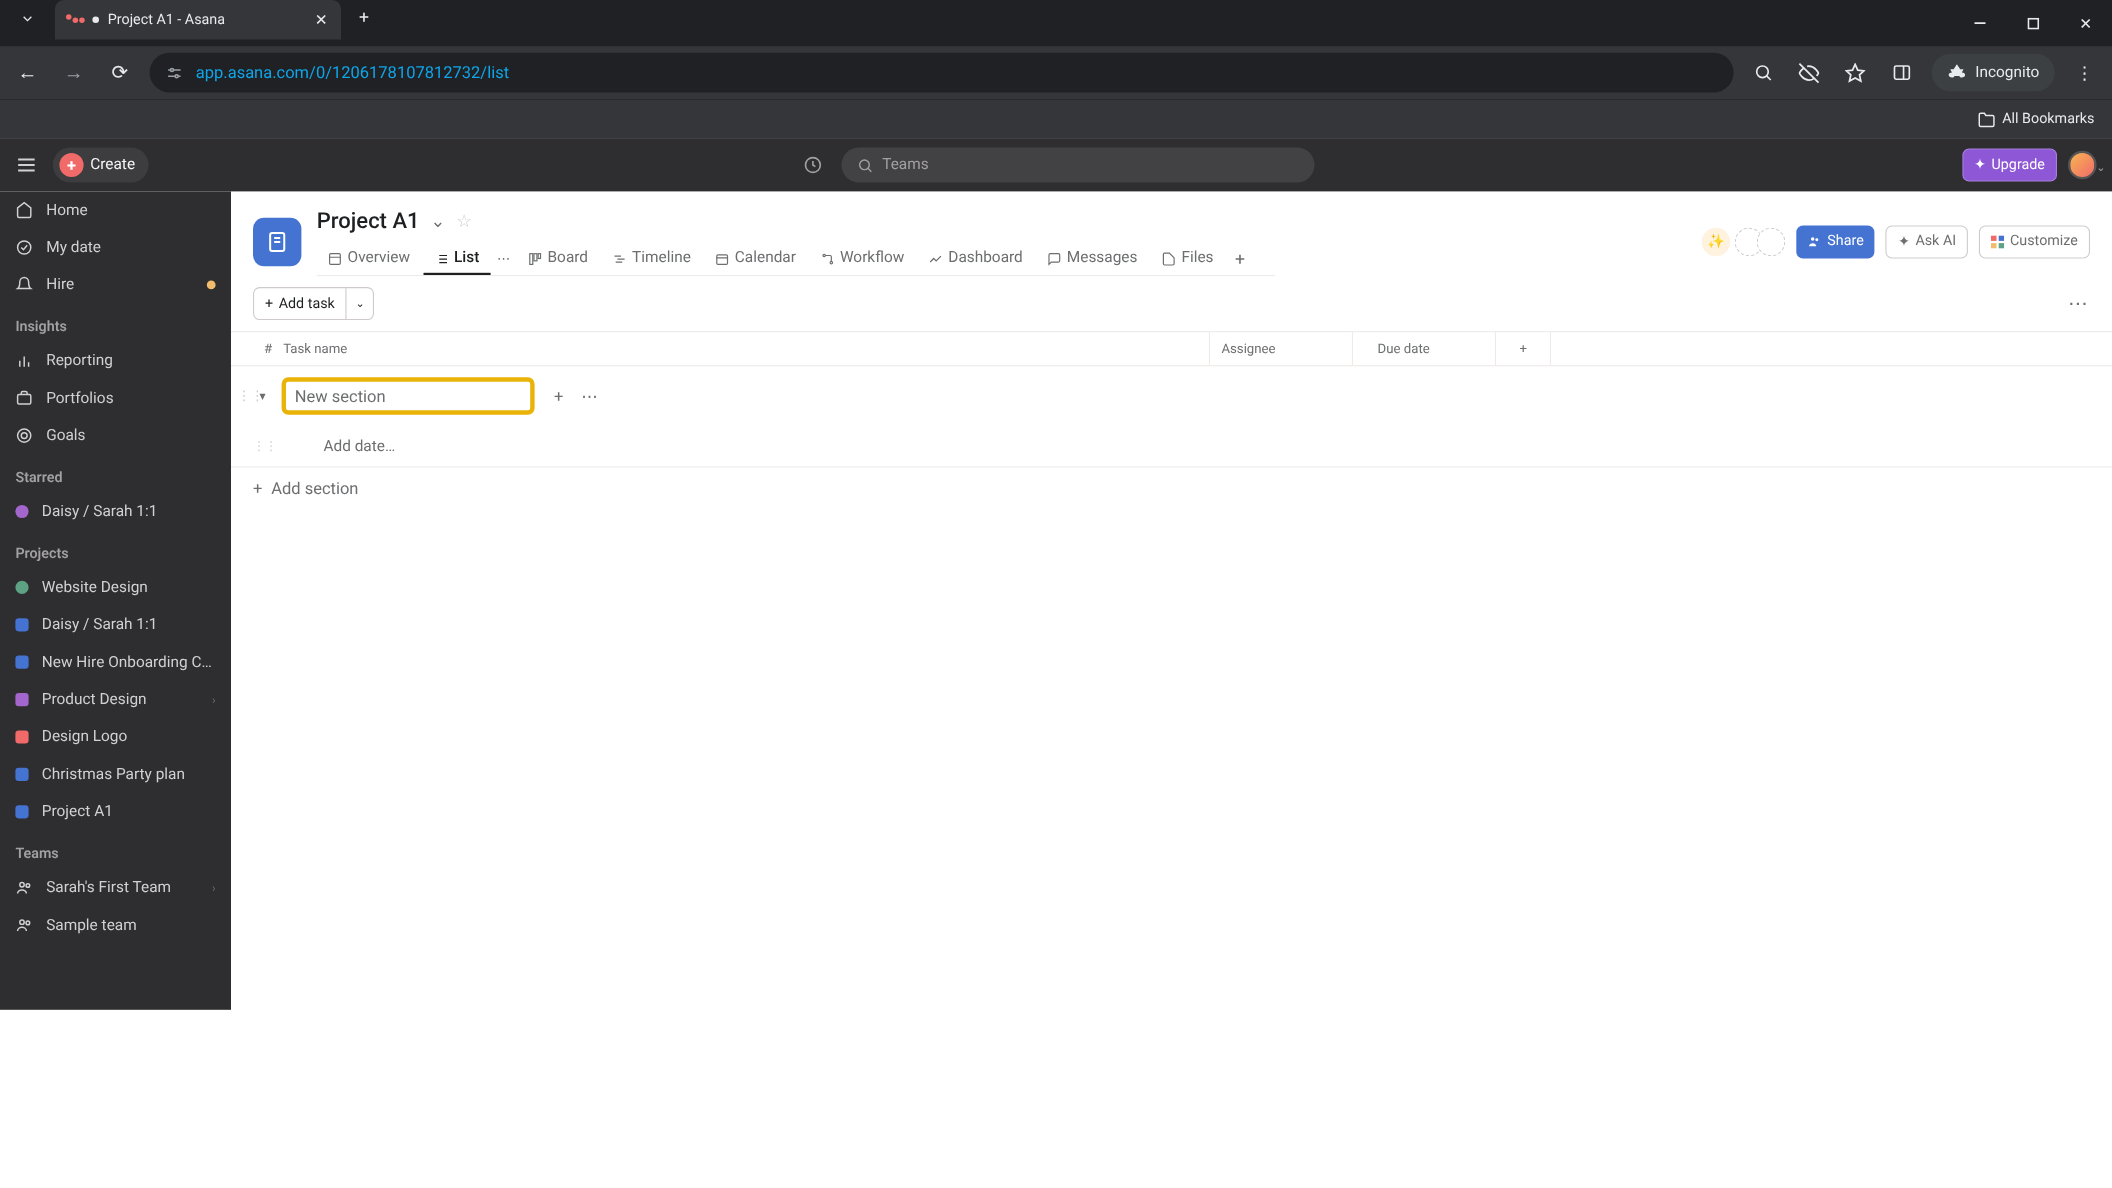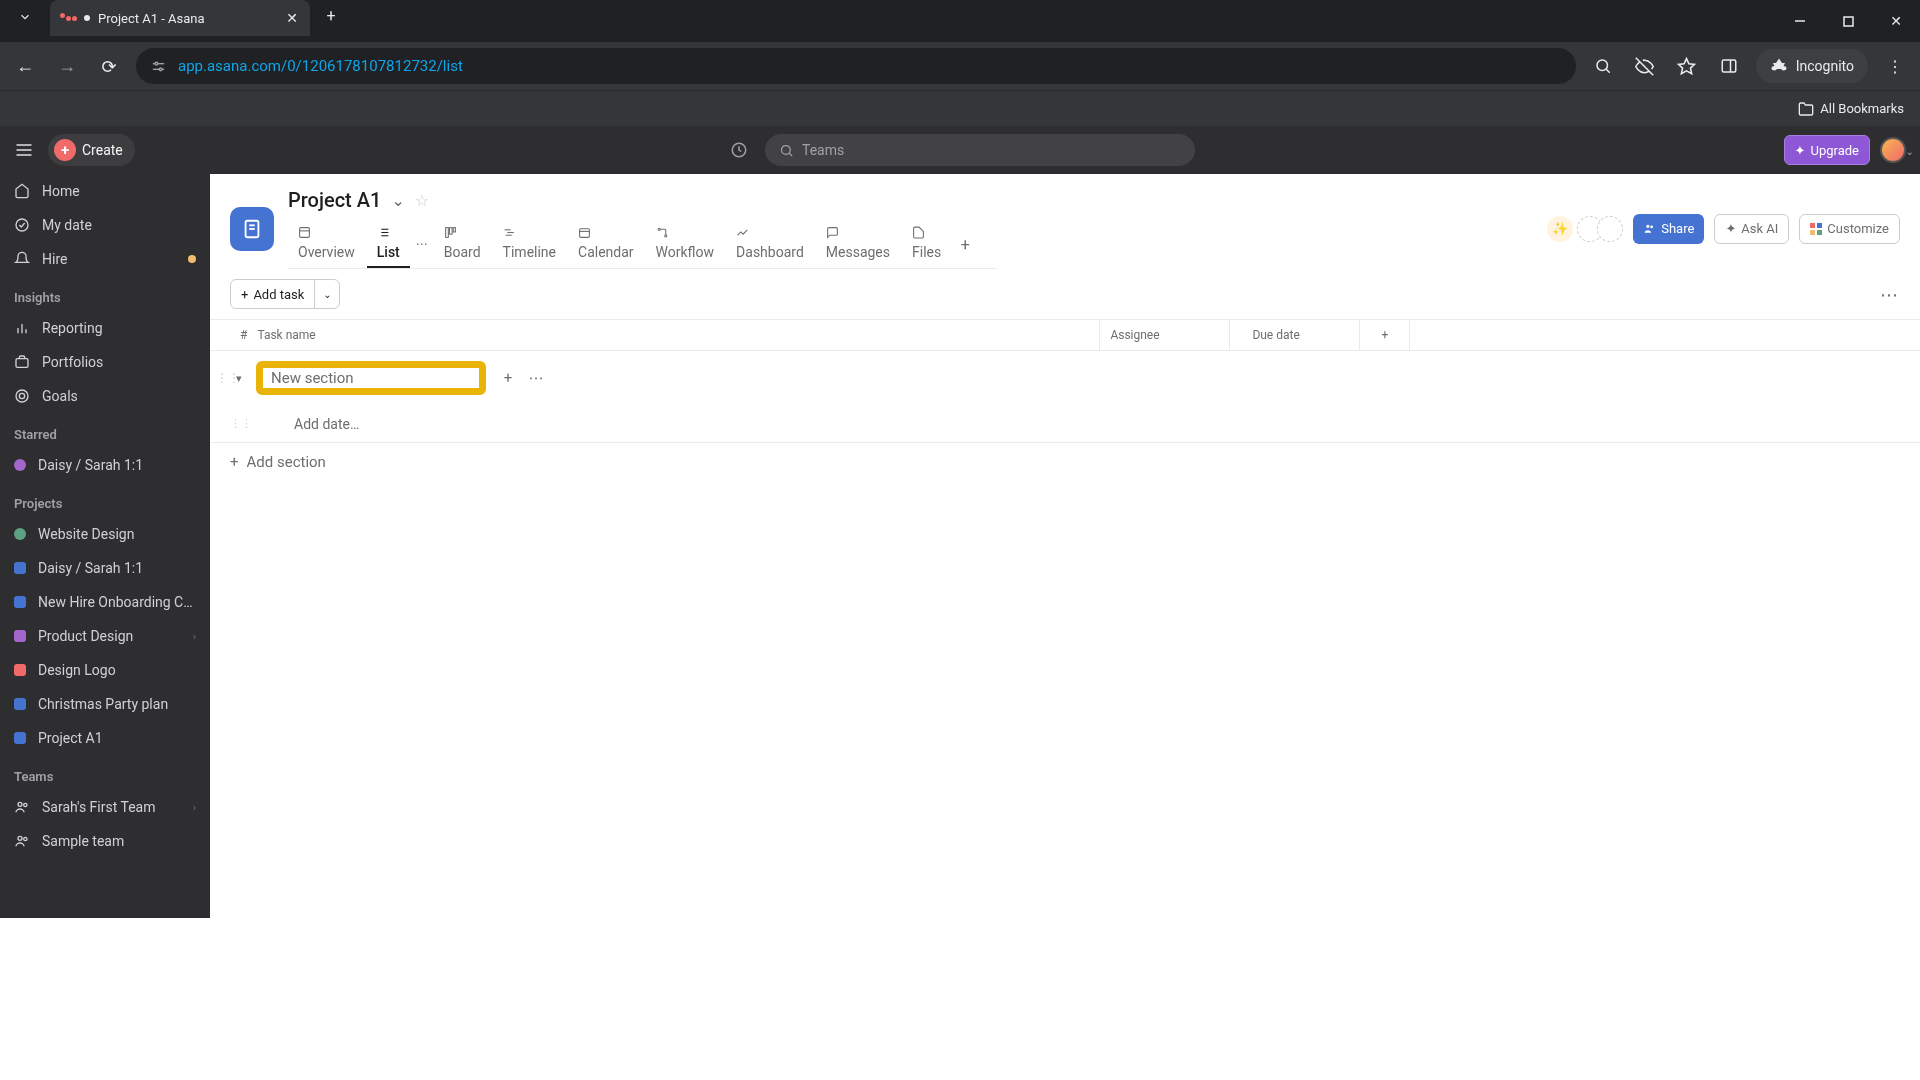--- a/index.html
+++ b/index.html
@@ -63,42 +63,42 @@
 .project-title { font-size: 20px; font-weight: 500; color: #1e1f21; }
 .project-title-row { display: flex; align-items: center; gap: 10px; }
 .project-header-right { margin-left: auto; display: flex; align-items: center; gap: 10px; }
 .share-btn { background: #4573d2; color: #fff; border-radius: 6px; height: 30px; padding: 0 10px; display: flex; align-items: center; gap: 5px; font-size: 13px; cursor: pointer; }
 .header-btn { border: 1px solid #cfcbcb; border-radius: 6px; height: 30px; padding: 0 10px; display: flex; align-items: center; gap: 5px; font-size: 13px; cursor: pointer; color: #6d6e6f; }
 .member-circles { display: flex; }
 .member-circles .c { width: 26px; height: 26px; border-radius: 50%; border: 1px dashed #cfcbcb; margin-left: -6px; background: #fff; }
 .sparkle-badge { width: 26px; height: 26px; border-radius: 50%; background: #fff3e0; display: flex; align-items: center; justify-content: center; font-size: 13px; cursor: pointer; }
 
 .tabs-row { display: flex; align-items: center; gap: 2px; padding: 8px 20px 0; border-bottom: 1px solid #edeae9; margin-left: 56px; }
-.tab-item { display: flex; align-items: flex-start; gap: 5px; padding: 6px 10px; font-size: 14px; color: #6d6e6f; cursor: pointer; border-bottom: 2px solid transparent; flex-direction: column; }
+.tab-item { display: flex; align-items: flex-end; gap: 5px; padding: 6px 10px; font-size: 14px; color: #6d6e6f; cursor: pointer; border-bottom: 2px solid transparent; }
 .tab-item.active { color: #1e1f21; border-bottom-color: #1e1f21; font-weight: 500; }
 .tab-ellipsis { padding: 4px; color: #6d6e6f; cursor: pointer; font-size: 12px; }
 .tab-add { width: 24px; height: 24px; display: flex; align-items: center; justify-content: center; color: #6d6e6f; cursor: pointer; font-size: 16px; }
 
 .toolbar-row { padding: 10px 20px; display: flex; align-items: center; }
 .add-task-btn { border: 1px solid #cfcbcb; border-radius: 6px; height: 30px; display: flex; align-items: center; font-size: 13px; cursor: pointer; color: #1e1f21; }
 .add-task-btn .main-part { padding: 0 10px; display: flex; align-items: center; gap: 5px; border-right: 1px solid #cfcbcb; height: 100%; }
 .add-task-btn .dropdown-part { width: 24px; display: flex; align-items: center; justify-content: center; }
 .toolbar-more { margin-left: auto; color: #6d6e6f; cursor: pointer; font-size: 18px; letter-spacing: 2px; }
 
 .columns-header { display: flex; border-top: 1px solid #edeae9; border-bottom: 1px solid #edeae9; font-size: 12px; color: #6d6e6f; }
 .col-drag { width: 20px; }
 .col-name { flex: 1; padding: 8px 10px; display: flex; gap: 10px; }
 .col-assignee { width: 130px; border-left: 1px solid #edeae9; padding: 8px 10px; }
 .col-due { width: 130px; border-left: 1px solid #edeae9; padding: 8px 22px; }
 .col-add { width: 50px; border-left: 1px solid #edeae9; display: flex; align-items: center; justify-content: center; cursor: pointer; }
 
 .section-row { display: flex; align-items: center; padding: 10px 6px; gap: 6px; }
 .drag-handle { width: 14px; color: #cfcbcb; font-size: 12px; cursor: grab; text-align: center; }
 .collapse-caret { width: 14px; color: #6d6e6f; font-size: 11px; cursor: pointer; }
-.section-input { border: 7px solid #eab308; border-radius: 6px; height: 34px; width: 230px; padding: 0 8px; font-size: 15px; outline: none; color: #1e1f21; }
+.section-input { border: 4px solid #eab308; border-radius: 6px; height: 34px; width: 230px; padding: 0 8px; font-size: 15px; outline: none; color: #1e1f21; }
 .section-input::placeholder { color: #6d6e6f; }
 .section-actions { display: flex; gap: 8px; margin-left: 6px; color: #6d6e6f; }
 .section-actions > div { cursor: pointer; font-size: 15px; width: 20px; text-align: center; }
 
 .task-row { display: flex; align-items: center; height: 38px; border-bottom: 1px solid #edeae9; }
 .task-row .placeholder { color: #6d6e6f; font-size: 14px; padding-left: 50px; }
 
 .add-section-row { display: flex; align-items: center; gap: 8px; padding: 10px 20px; color: #6d6e6f; font-size: 15px; cursor: pointer; }
 
 svg { display: block; }

